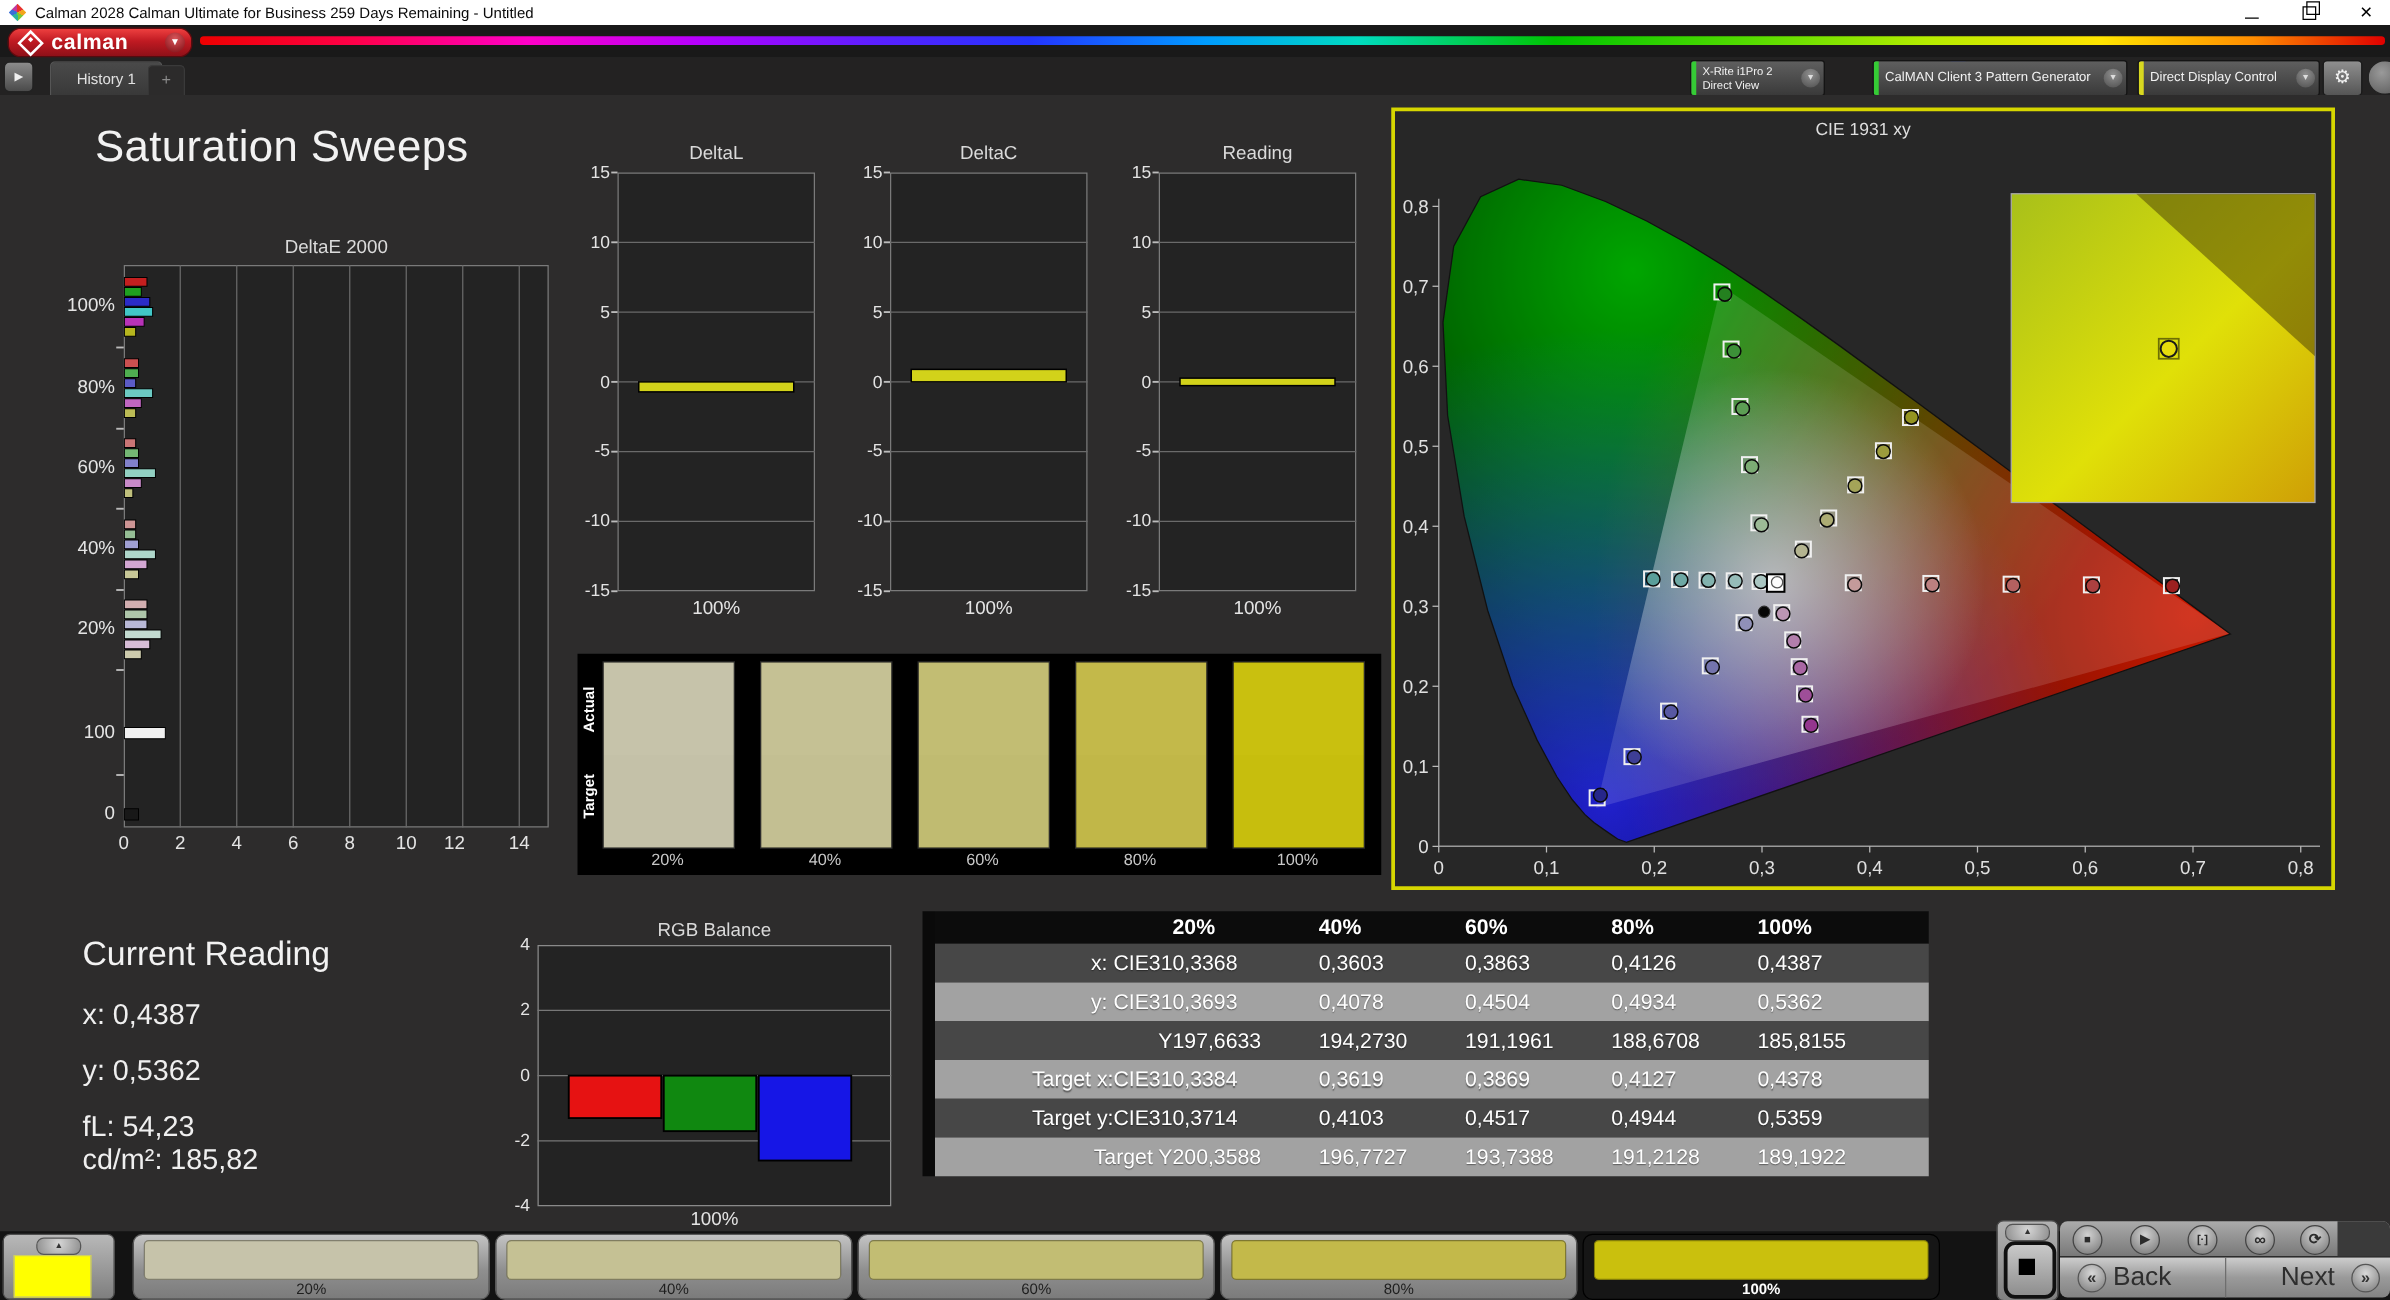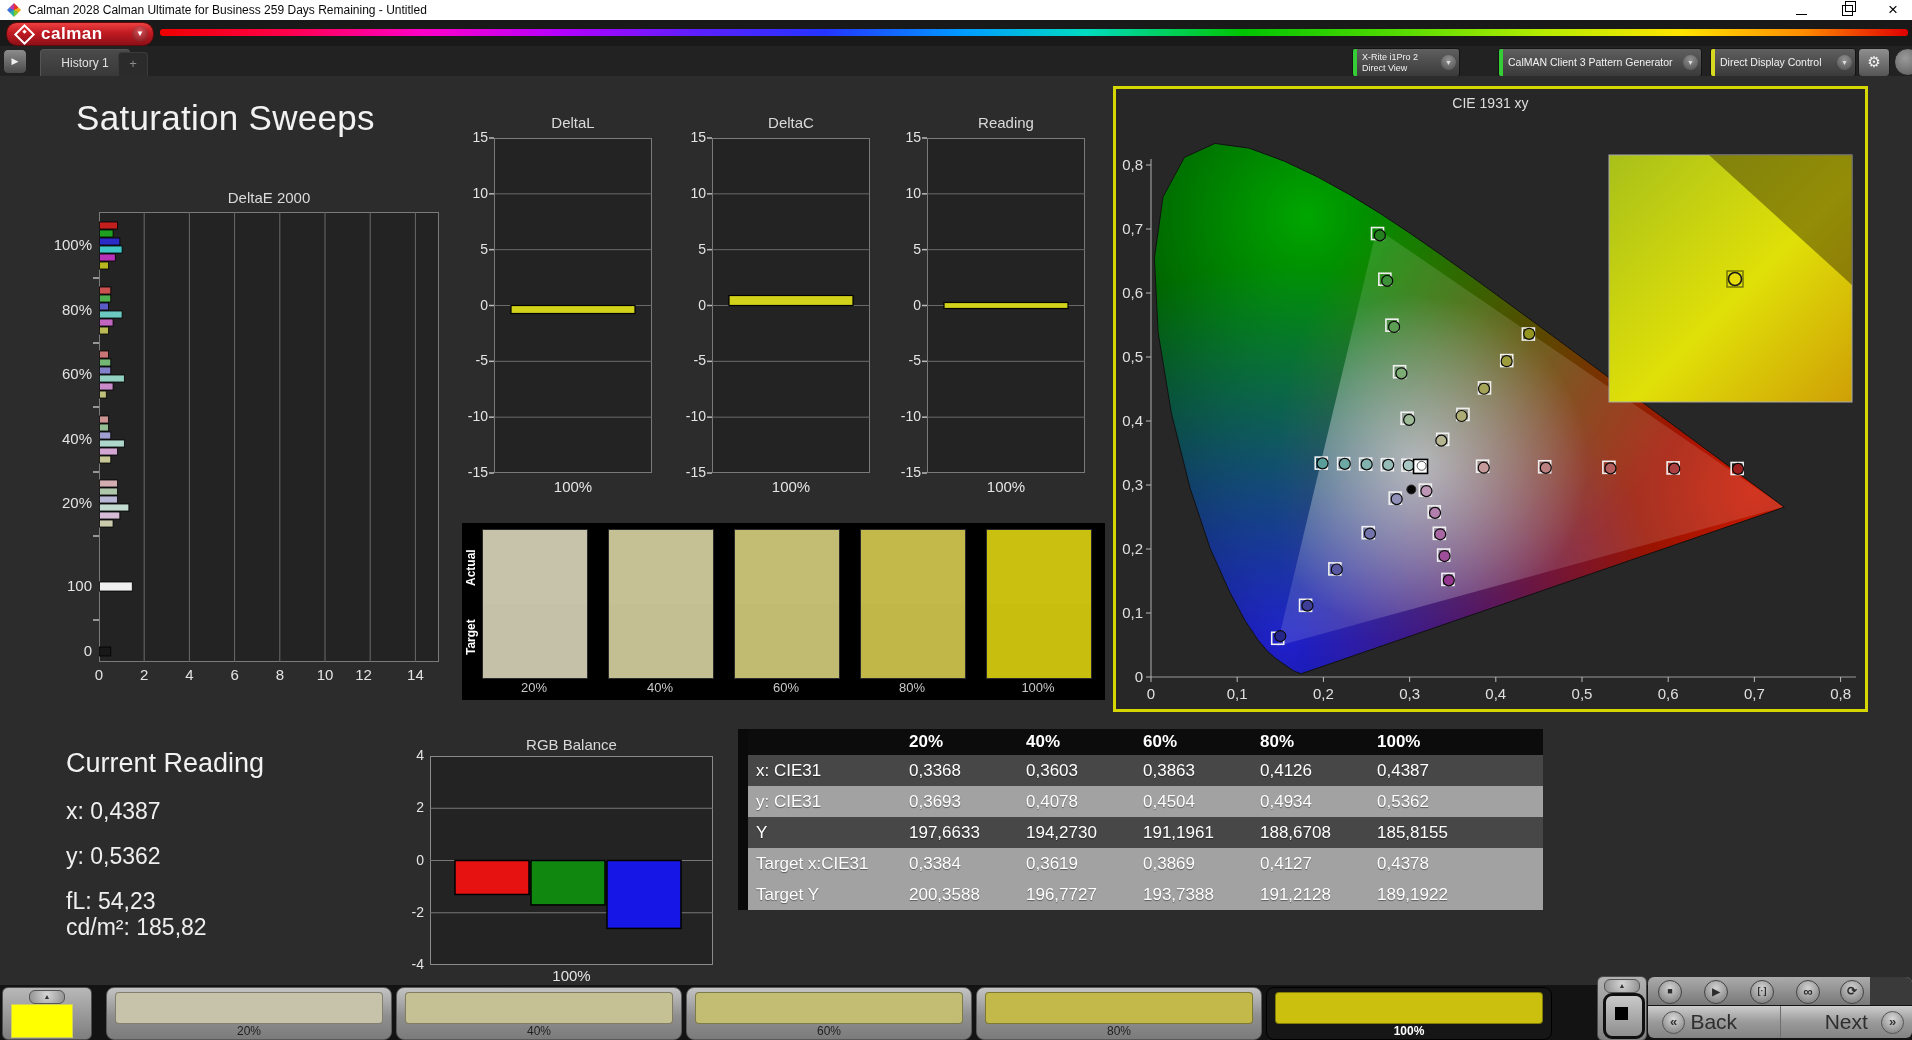--- a/index.html
+++ b/index.html
@@ -72,21 +72,21 @@
   .cie-title{position:absolute;left:0;top:6px;width:100%;text-align:center;font-size:14px;color:#dedede;z-index:2;}
 
   
   .cr-title{position:absolute;left:66px;top:672px;font-size:27px;color:#f2f2f2;}
   .cr-line{position:absolute;left:66px;font-size:23px;color:#efefef;}
 
   
   .meas{position:absolute;left:738px;top:653px;width:795px;border-left:10px solid #0a0a0a;color:#fff;font-size:17px;}
   .trow{display:flex;height:31px;align-items:center;text-shadow:0 1px 1px rgba(0,0,0,0.45);}
   .trow.head{height:26px;background:#0c0c0c;font-weight:bold;}
-  .trow .c0{width:161px;padding-left:8px;box-sizing:border-box;}
+  .trow .c0{width:190px;padding-left:8px;box-sizing:border-box;text-align:right;}
   .trow .cv{width:117px;}
   .trow.dark{background:#474747;}
   .trow.light{background:#a2a2a2;}
 
   
   .bottombar{position:absolute;left:0;top:985px;width:1912px;height:55px;background:#131313;}
   .cur-tile{position:absolute;left:2px;top:2px;width:88px;height:51px;border-radius:6px;
     background:linear-gradient(180deg,#b8b8b8,#7e7e7e);border:1px solid #4e4e4e;}
   .arrow-pill{position:absolute;width:34px;height:12px;border-radius:6px;
     background:radial-gradient(circle at 50% 30%,#d6d6d6,#8e8e8e);border:1px solid #555;
@@ -506,20 +506,28 @@
           <div class="cv">185,8155</div>
         </div>
         <div class="trow light">
           <div class="c0">Target x:CIE31</div>
           <div class="cv">0,3384</div>
           <div class="cv">0,3619</div>
           <div class="cv">0,3869</div>
           <div class="cv">0,4127</div>
           <div class="cv">0,4378</div>
         </div>
+        <div class="trow dark">
+          <div class="c0">Target y:CIE31</div>
+          <div class="cv">0,3714</div>
+          <div class="cv">0,4103</div>
+          <div class="cv">0,4517</div>
+          <div class="cv">0,4944</div>
+          <div class="cv">0,5359</div>
+        </div>
         <div class="trow light">
           <div class="c0">Target Y</div>
           <div class="cv">200,3588</div>
           <div class="cv">196,7727</div>
           <div class="cv">193,7388</div>
           <div class="cv">191,2128</div>
           <div class="cv">189,1922</div>
         </div>
       </div>
   <div class="axis-label" style="left: 84px; top: 590px; width: 30px; text-align: center;">0</div>

